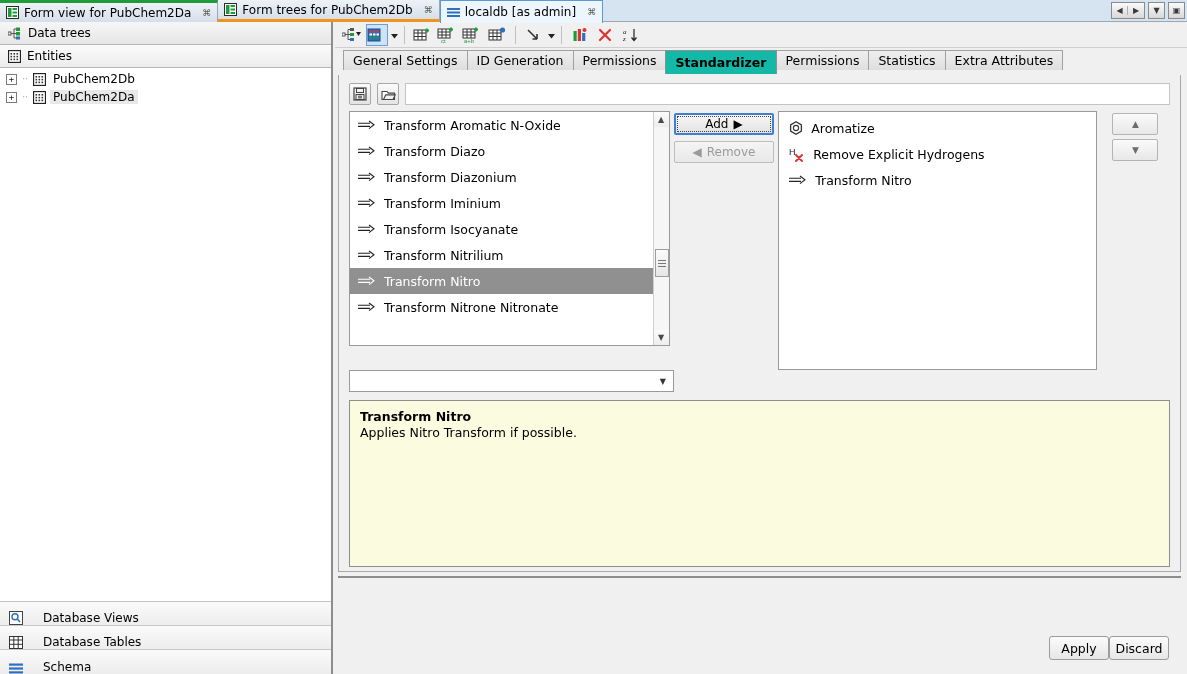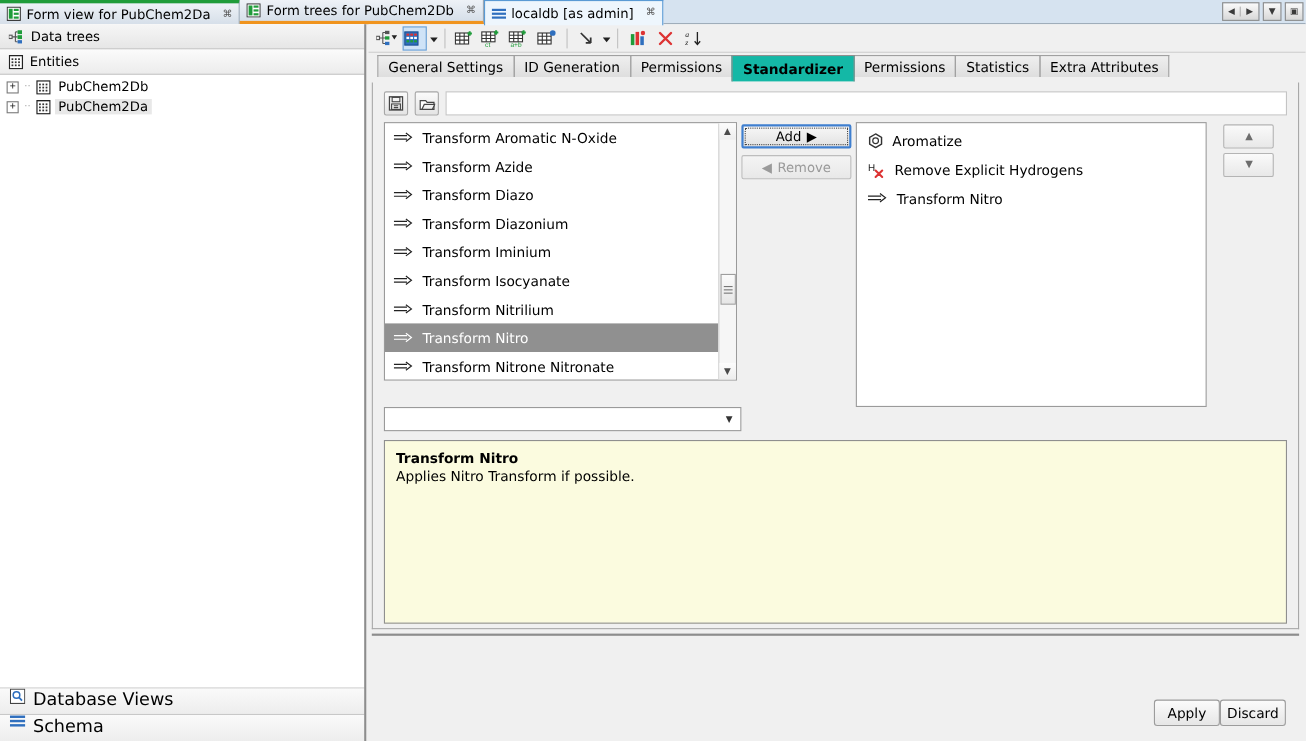--- a/index.html
+++ b/index.html
@@ -74,24 +74,24 @@
   .tnode .expander {
     width: 11px; height: 11px; border: 1px solid #7a7a7a; background: #fff;
     display: flex; align-items: center; justify-content: center;
     font-size: 9px; line-height: 1; color: #222; font-family: "DejaVu Sans Mono", monospace;
   }
   .tnode .dots { width: 8px; color: #aaa; font-size: 9px; text-align: center; }
   .tnode .lbl { padding: 0 3px; }
   .tnode .lbl.sel { background: #e8e8e8; }
   .sb-bottom { border-top: 1px solid #c3c3c3; }
   .sb-item {
-    height: 24px; display: flex; align-items: flex-start; gap: 7px; padding-left: 9px;
+    height: 24px; display: flex; align-items: flex-end; gap: 20px; padding-left: 9px;
     background: linear-gradient(#fafafa, #ededed);
     border-bottom: 1px solid #c8c8c8;
-    font-size: 16px;
+    font-size: 12px;
   }
   .sb-item:last-child { border-bottom: none; }
 
   
   .ico { display: inline-flex; align-items: center; justify-content: center; flex: 0 0 auto; }
   .ico svg { display: block; }
 
   
   .main {
     position: absolute; left: 335px; top: 22px; width: 852px; height: 652px;
@@ -371,20 +371,32 @@
           <svg width="14" height="14" viewBox="0 0 14 14">
             <rect x="0.5" y="0.5" width="13" height="13" fill="#fff" stroke="#444"></rect>
             <circle cx="6" cy="5.8" r="3" fill="none" stroke="#2f6fbe" stroke-width="1.4"></circle>
             <line x1="8.2" y1="8" x2="11" y2="11" stroke="#2f6fbe" stroke-width="1.6"></line>
           </svg>
         </span>
         <span>Database Views</span>
       </div>
       <div class="sb-item">
         <span class="ico">
+          <svg width="14" height="13" viewBox="0 0 14 13">
+            <rect x="0.5" y="0.5" width="13" height="12" fill="#fff" stroke="#333"></rect>
+            <line x1="0.5" y1="4" x2="13.5" y2="4" stroke="#333"></line>
+            <line x1="0.5" y1="8.3" x2="13.5" y2="8.3" stroke="#333"></line>
+            <line x1="4.8" y1="0.5" x2="4.8" y2="12.5" stroke="#333"></line>
+            <line x1="9.2" y1="0.5" x2="9.2" y2="12.5" stroke="#333"></line>
+          </svg>
+        </span>
+        <span>Database Tables</span>
+      </div>
+      <div class="sb-item">
+        <span class="ico">
           <svg width="14" height="11" viewBox="0 0 14 11">
             <rect x="0" y="0.5" width="14" height="2.2" fill="#2f6fbe"></rect>
             <rect x="0" y="4.4" width="14" height="2.2" fill="#2f6fbe"></rect>
             <rect x="0" y="8.3" width="14" height="2.2" fill="#2f6fbe"></rect>
           </svg>
         </span>
         <span>Schema</span>
       </div>
     </div>
   </div>
@@ -572,28 +584,20 @@
 
           <div class="lrow">
             <span class="arrico ico">
               <svg width="18" height="10" viewBox="0 0 18 10">
                   <path d="M0 3.2 h12 M0 6.4 h12 M11 1 L16 4.8 L11 8.6" stroke="#222" stroke-width="1.1" fill="none"></path>
                 </svg>
             </span>
             <span>Transform Aromatic N-Oxide</span>
           </div>
 
-          <div class="lrow">
-            <span class="arrico ico">
-              <svg width="18" height="10" viewBox="0 0 18 10">
-                  <path d="M0 3.2 h12 M0 6.4 h12 M11 1 L16 4.8 L11 8.6" stroke="#222" stroke-width="1.1" fill="none"></path>
-                </svg>
-            </span>
-            <span>Transform Azide</span>
-          </div>
 
           <div class="lrow">
             <span class="arrico ico">
               <svg width="18" height="10" viewBox="0 0 18 10">
                   <path d="M0 3.2 h12 M0 6.4 h12 M11 1 L16 4.8 L11 8.6" stroke="#222" stroke-width="1.1" fill="none"></path>
                 </svg>
             </span>
             <span>Transform Diazo</span>
           </div>
 

